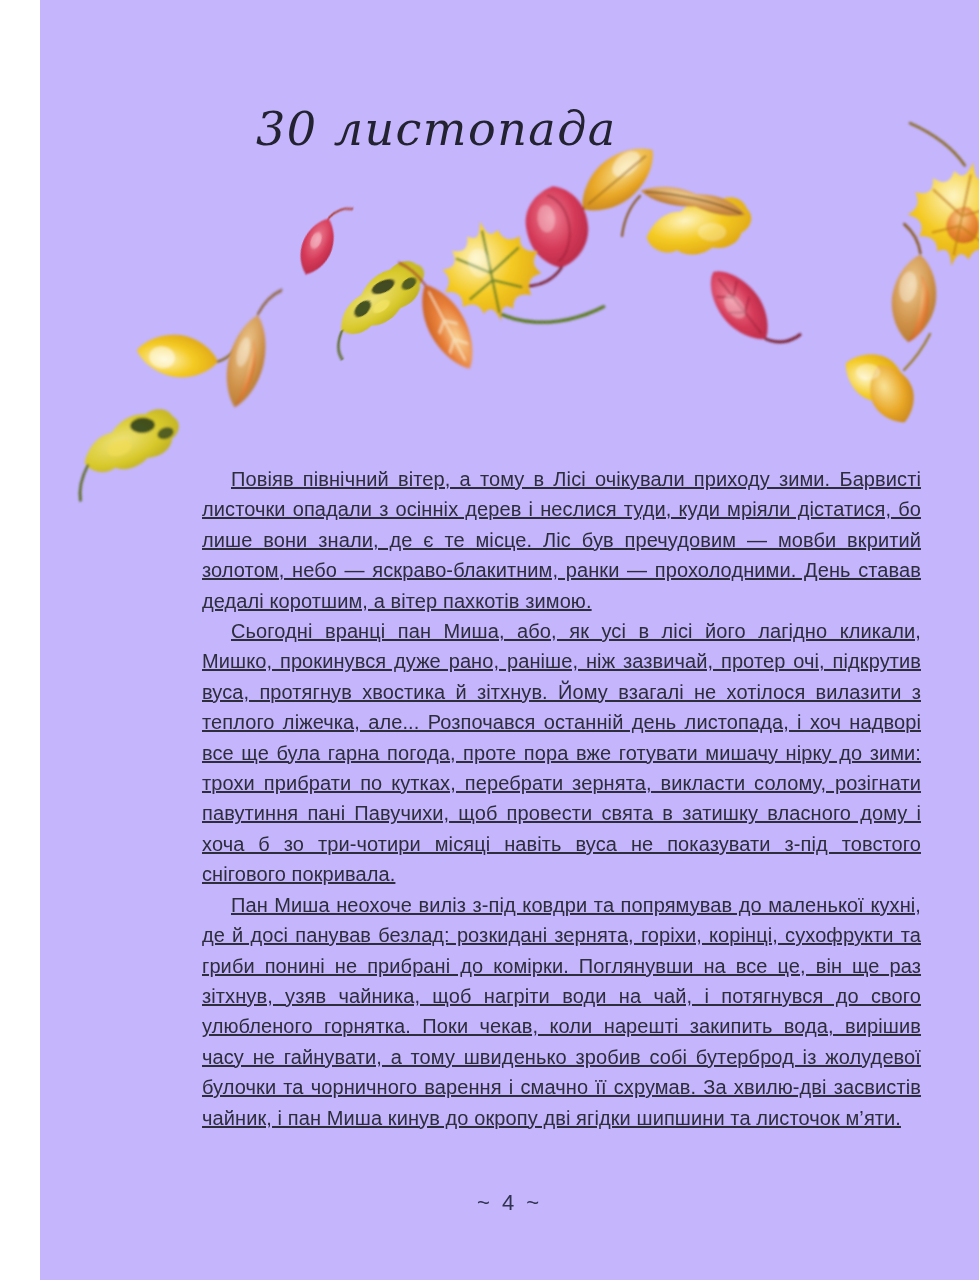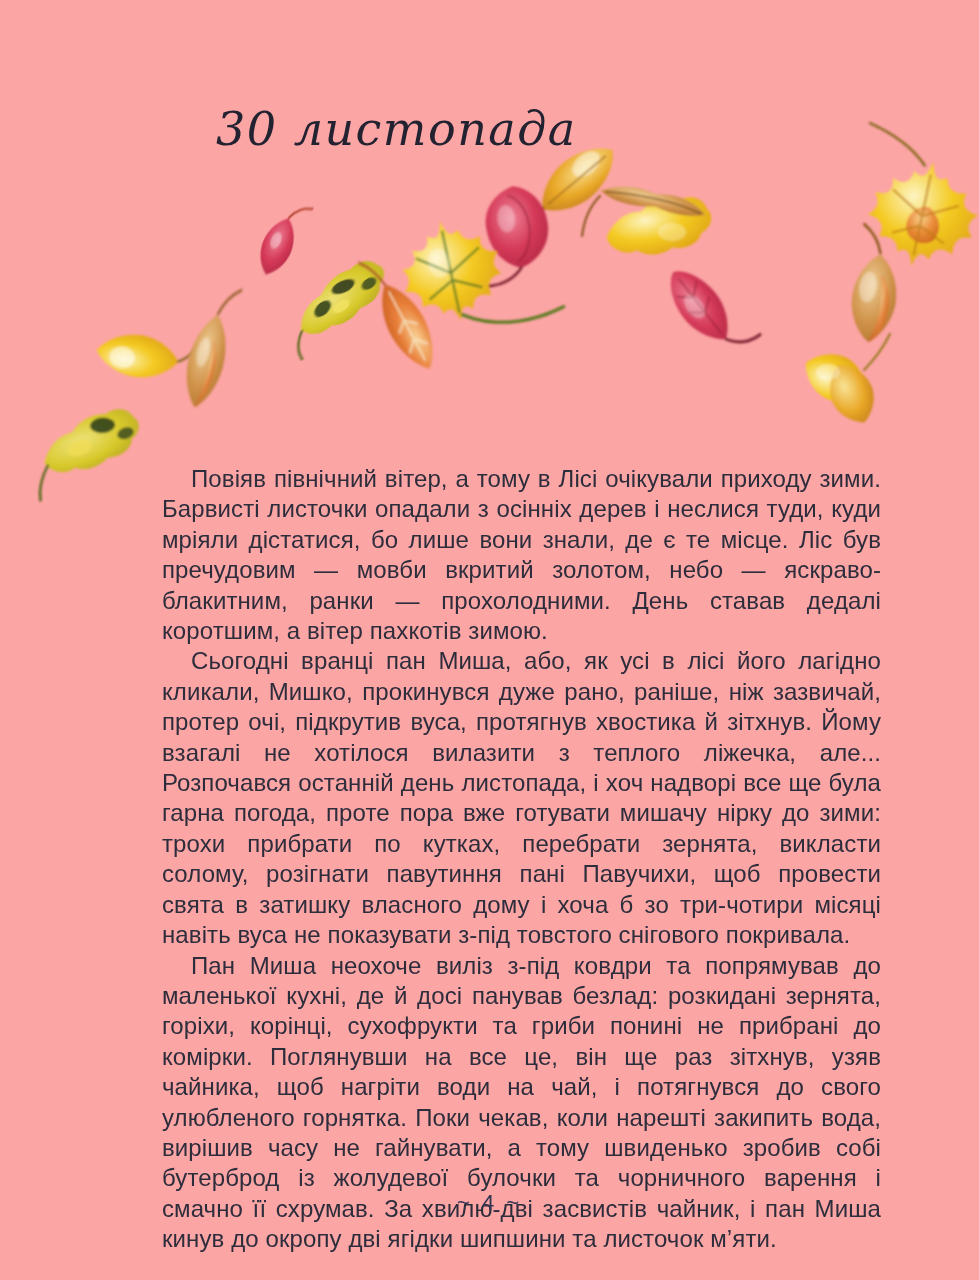--- a/index.html
+++ b/index.html
@@ -4,40 +4,42 @@
 <style>
   html,body { margin:0; padding:0; }
   body {
     width:979px; height:1280px;
     background:#ffffff;
     font-family:"Liberation Sans","DejaVu Sans",sans-serif;
     position:relative; overflow:hidden;
   }
   .book-page {
     position:absolute; inset:0;
-    background:#fca5a5;
+    background:#c4b5fd;
+    margin-left:40px;
   }
   .chapter-title {
     position:absolute; left:216px; top:102px; margin:0;
     font-family:"DejaVu Serif","Liberation Serif",serif;
     font-style:italic; font-weight:400;
     font-size:46px; letter-spacing:1.5px;
     color:#232230;
     white-space:nowrap;
   }
   .leaves-svg {
     position:absolute; left:0; top:0; width:979px; height:520px;
     pointer-events:none;
   }
   .story {
     position:absolute; left:162px; top:464px; width:719px;
     color:#2d2d3c;
-    font-size:24px; line-height:30.4px;
+    font-size:20px; line-height:30.4px;
     text-align:justify;
     letter-spacing:0.1px;
+    text-decoration:underline;
   }
   .story p { margin:0; text-indent:29px; }
   .page-number {
     position:absolute; left:0; right:0; top:1190px;
     text-align:center;
     font-size:22px; letter-spacing:3px;
     color:#2f3350;
   }
 </style>
 </head>

